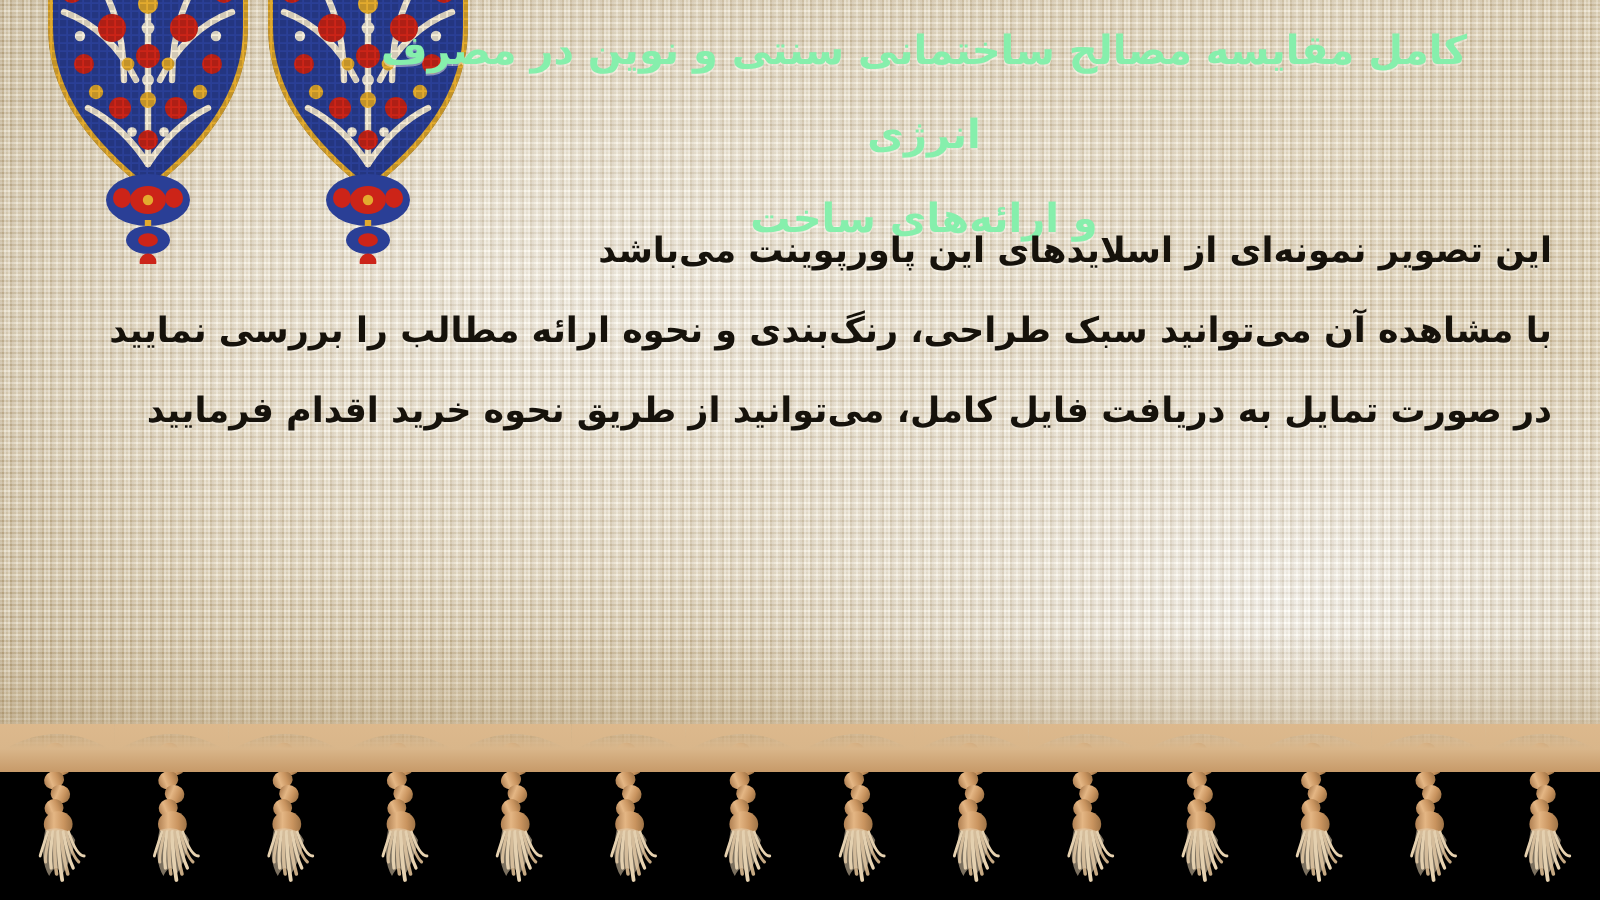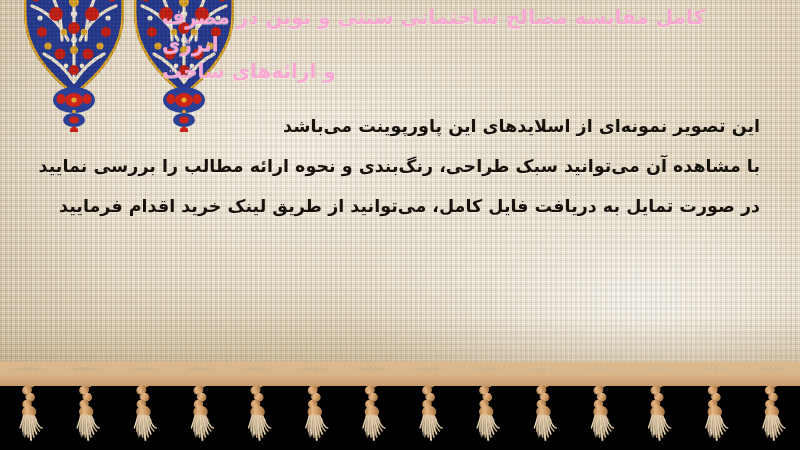--- a/index.html
+++ b/index.html
@@ -83,32 +83,32 @@
   }
   #ornament-left  { left: 18px;  top: -38px; }
   #ornament-right { left: 128px; top: -38px; }
 
   
   .title-block {
     position: absolute;
     right: 38px;
     top: 4px;
     width: 600px;
-    text-align: left;
-    color: #f9a8d4;
+    text-align: center;
+    color: #86efac;
     font-size: 20px;
     font-weight: bold;
-    line-height: 27px;
+    line-height: 42px;
     letter-spacing: 0px;
     text-shadow: 0 1px 0 rgba(255,252,244,0.45);
     direction: rtl;
   }
   .body-block {
     position: absolute;
-    right: 40px;
+    right: 24px;
     top: 106px;
     width: 720px;
     text-align: right;
     direction: rtl;
     color: #16120b;
     font-size: 17.5px;
     font-weight: bold;
     line-height: 40px;
     text-shadow: 0 1px 0 rgba(255,252,244,0.40);
   }
@@ -299,21 +299,21 @@
   </div>
 
   <div class="title-block">
     <div>کامل مقایسه مصالح ساختمانی سنتی و نوین در مصرف انرژی</div>
     <div>و ارائه‌های ساخت</div>
   </div>
 
   <div class="body-block">
     <div class="body-line">این تصویر نمونه‌ای از اسلایدهای این پاورپوینت می‌باشد</div>
     <div class="body-line">با مشاهده آن می‌توانید سبک طراحی، رنگ‌بندی و نحوه ارائه مطالب را بررسی نمایید</div>
-    <div class="body-line">در صورت تمایل به دریافت فایل کامل، می‌توانید از طریق لینک خرید اقدام فرمایید</div>
+    <div class="body-line">در صورت تمایل به دریافت فایل کامل، می‌توانید از طریق نحوه خرید اقدام فرمایید</div>
   </div>
 
   <div class="fringe-zone">
     <div class="fringe-edge"></div>
     <svg id="fringe-svg" width="800" height="90" viewBox="0 0 800 90" aria-hidden="true">
       <defs>
         <linearGradient id="cordG" x1="0" y1="0" x2="1" y2="0">
           <stop offset="0%" stop-color="#b5musical"></stop>
         </linearGradient>
         <linearGradient id="cord" x1="0" y1="0" x2="1" y2="0">

